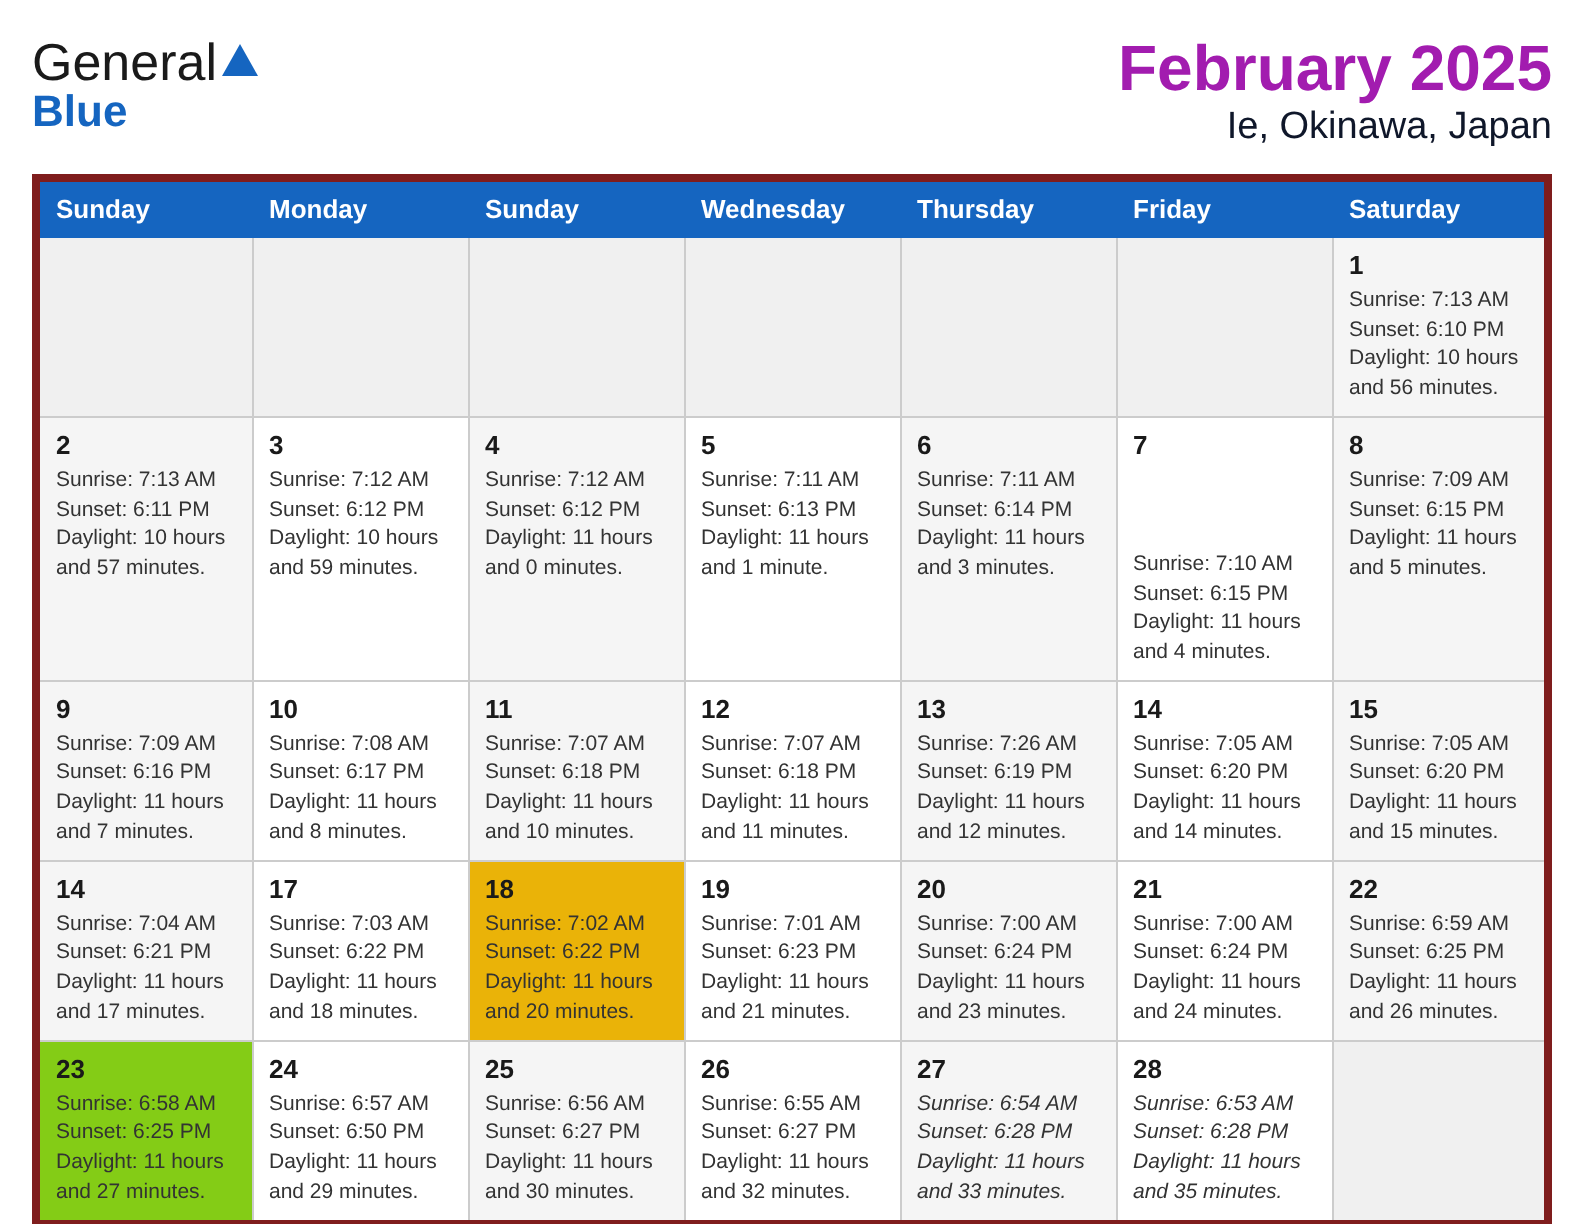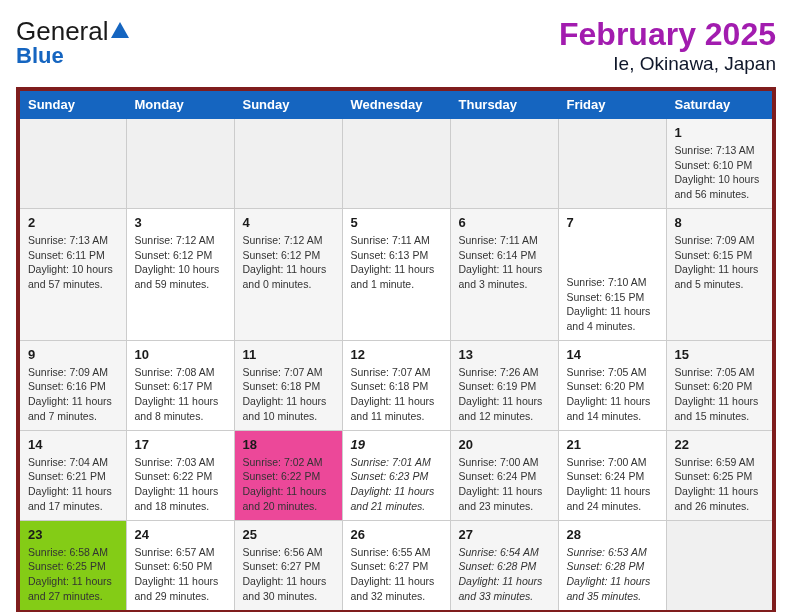--- a/index.html
+++ b/index.html
@@ -243,28 +243,28 @@
 Daylight: 11 hours
 and 17 minutes.</div>
         </td>
         <td style="background: rgb(255, 255, 255);">
           <span class="day-number">17</span>
           <div class="day-info" style="white-space: pre-line;">Sunrise: 7:03 AM
 Sunset: 6:22 PM
 Daylight: 11 hours
 and 18 minutes.</div>
         </td>
-        <td style="background: #ec4899;">
+        <td style="background: #eab308;">
           <span class="day-number">18</span>
           <div class="day-info" style="white-space: pre-line;">Sunrise: 7:02 AM
 Sunset: 6:22 PM
 Daylight: 11 hours
 and 20 minutes.</div>
         </td>
-        <td style="background: rgb(255, 255, 255); font-style: italic;">
+        <td style="background: rgb(255, 255, 255);">
           <span class="day-number">19</span>
           <div class="day-info" style="white-space: pre-line;">Sunrise: 7:01 AM
 Sunset: 6:23 PM
 Daylight: 11 hours
 and 21 minutes.</div>
         </td>
         <td style="background: rgb(245, 245, 245);">
           <span class="day-number">20</span>
           <div class="day-info" style="white-space: pre-line;">Sunrise: 7:00 AM
 Sunset: 6:24 PM

